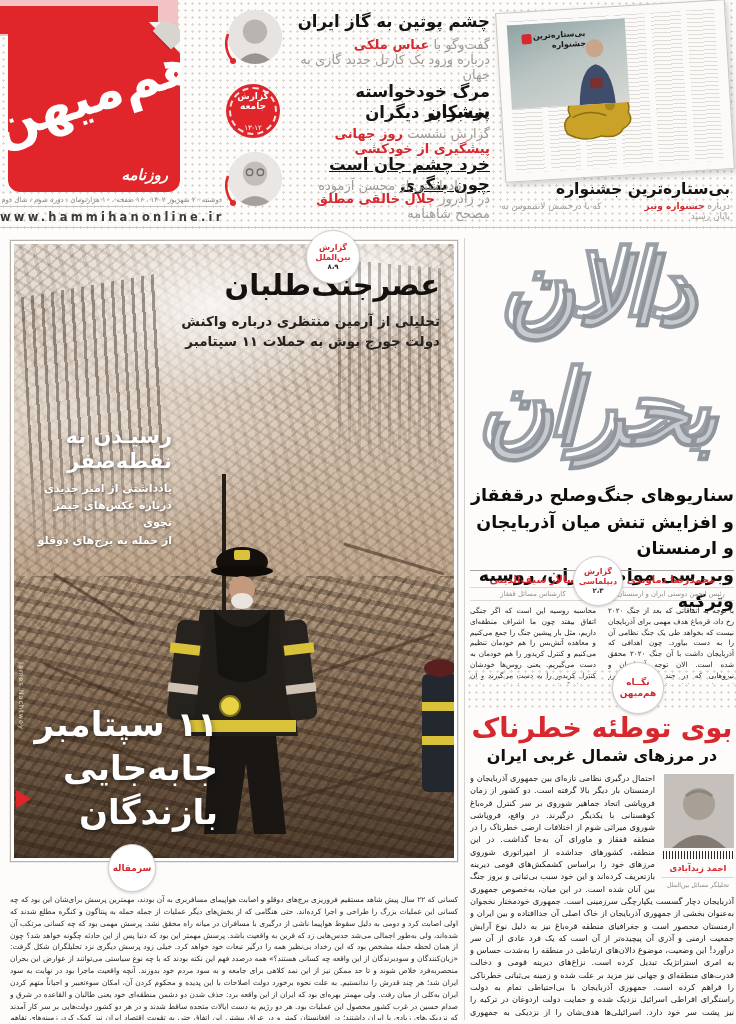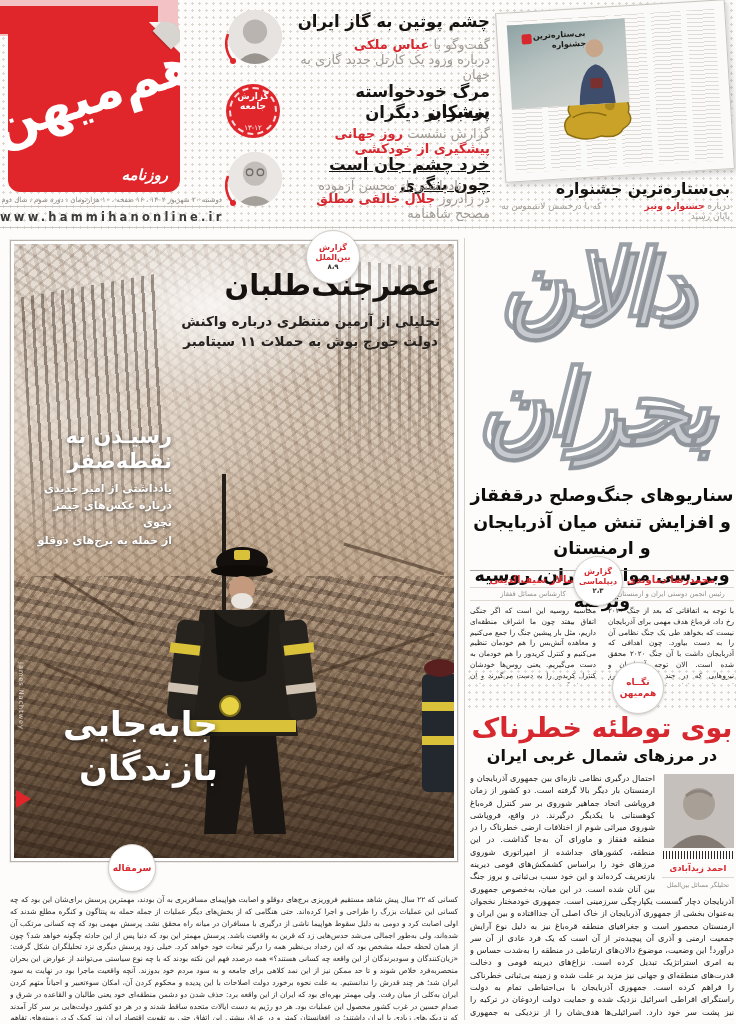--- a/index.html
+++ b/index.html
@@ -115,21 +115,21 @@
   .rubble-fg {
     position:absolute; left:0; right:0; bottom:0; height:46%;
     background:
       repeating-linear-gradient(12deg, rgba(30,18,12,.28) 0 5px, rgba(0,0,0,0) 5px 14px),
       repeating-linear-gradient(-55deg, rgba(45,28,18,.25) 0 3px, rgba(0,0,0,0) 3px 9px),
       linear-gradient(0deg, rgba(38,24,16,.5), rgba(38,24,16,0));
   }
   .fig { position:absolute; left:0; top:0; }
 
   .lead-head { position:absolute; right:14px; top:24px; font-size:29px; font-weight:bold; color:#15110e; text-align:right; }
-  .lead-sub  { position:absolute; right:14px; top:68px; font-size:13.5px; color:#262220; font-weight:bold; text-align:center; line-height:1.45; }
+  .lead-sub  { position:absolute; right:14px; top:68px; font-size:13.5px; color:#262220; font-weight:bold; text-align:right; line-height:1.45; }
   .ov1 { position:absolute; left:10px; top:180px; width:148px; text-align:right; color:#fff; }
   .ov1 .t { font-size:21px; font-weight:bold; line-height:1.2; text-shadow:0 1px 4px rgba(0,0,0,.55); }
   .ov1 .s { font-size:11px; font-weight:bold; margin-top:6px; line-height:1.55; text-shadow:0 1px 3px rgba(0,0,0,.6); }
   .poster { position:absolute; left:10px; top:458px; width:194px; text-align:right; color:#fff; font-weight:bold; font-size:34px; line-height:1.3; text-shadow:0 2px 6px rgba(0,0,0,.55); }
   .red-arrow { position:absolute; left:2px; top:546px; width:0; height:0; border-top:9px solid transparent; border-bottom:9px solid transparent; border-right:15px solid #e0262b; transform:rotate(180deg); }
   .credit-v {
     position:absolute; left:3px; top:418px; height:170px; writing-mode:vertical-rl;
     font-size:6.5px; color:#f1ece6; opacity:.85; letter-spacing:1px; direction:ltr;
   }
   .badge-ed { left:108px; top:844px; width:48px; height:48px; z-index:8; }
@@ -141,21 +141,21 @@
   .mega-wrap { left:468px; top:234px; width:268px; height:246px; overflow:visible; text-align:center; }
   .mega-line { position:relative; height:120px; line-height:118px; font-size:94px; font-weight:bold; font-style:italic; letter-spacing:-3px; }
   .mega-line .ghost {
     position:absolute; inset:0; transform:translate(-8px,-9px);
     color:#ffffff; -webkit-text-stroke:1.5px #9aa0a6; z-index:1;
   }
   .mega-line .fill {
     position:absolute; inset:0; color:#c7cbd0; -webkit-text-stroke:1px #8f959b;
     text-shadow:0 1px 0 #b4b8bd; z-index:2;
   }
-  .deck { left:470px; top:482px; width:264px; text-align:center; font-size:17.5px; font-weight:bold; color:#0f0d0b; line-height:1.52; }
+  .deck { left:470px; top:482px; width:264px; font-size:17.5px; font-weight:bold; color:#0f0d0b; line-height:1.52; }
 
   .badge-dip { left:573px; top:556px; width:50px; height:50px; }
 
   .experts { left:470px; top:570px; width:264px; display:flex; gap:12px; }
   .exp { flex:1; }
   .exp .nm { font-size:10px; font-weight:bold; color:#d7282f; text-align:center; border-top:1px solid #aaa49e; padding-top:3px; }
   .exp .rl { font-size:6.8px; color:#938d87; text-align:center; border-top:1px solid #ddd8d2; border-bottom:1px solid #ddd8d2; padding:2px 0; margin-top:2px; }
   .exp .qt { font-size:7.2px; line-height:1.5; text-align:justify; color:#1d1915; margin-top:5px; height:78px; overflow:hidden; }
 
   .dots-strip { left:466px; top:668px; width:270px; height:40px; }
@@ -324,20 +324,21 @@
         <div class="t">رسیـدن به</div>
         <div class="t">نقطه‌صفر</div>
         <div class="s">
           <div>یادداشتی از امیر جدیدی</div>
           <div>درباره عکس‌های جیمز نچوی</div>
           <div>از حمله به برج‌های دوقلو</div>
         </div>
       </div>
 
       <div class="poster">
+        <div>۱۱ سپتامبر</div>
         <div>جابه‌جایی</div>
         <div>بازندگان</div>
       </div>
       <div class="red-arrow"></div>
       <div class="credit-v">James Nachtwey</div>
     </div>
   </div>
 
   <div class="abs badge-circle" style="left:306px;top:230px;width:54px;height:54px;">
     <span class="r">گزارش</span>

